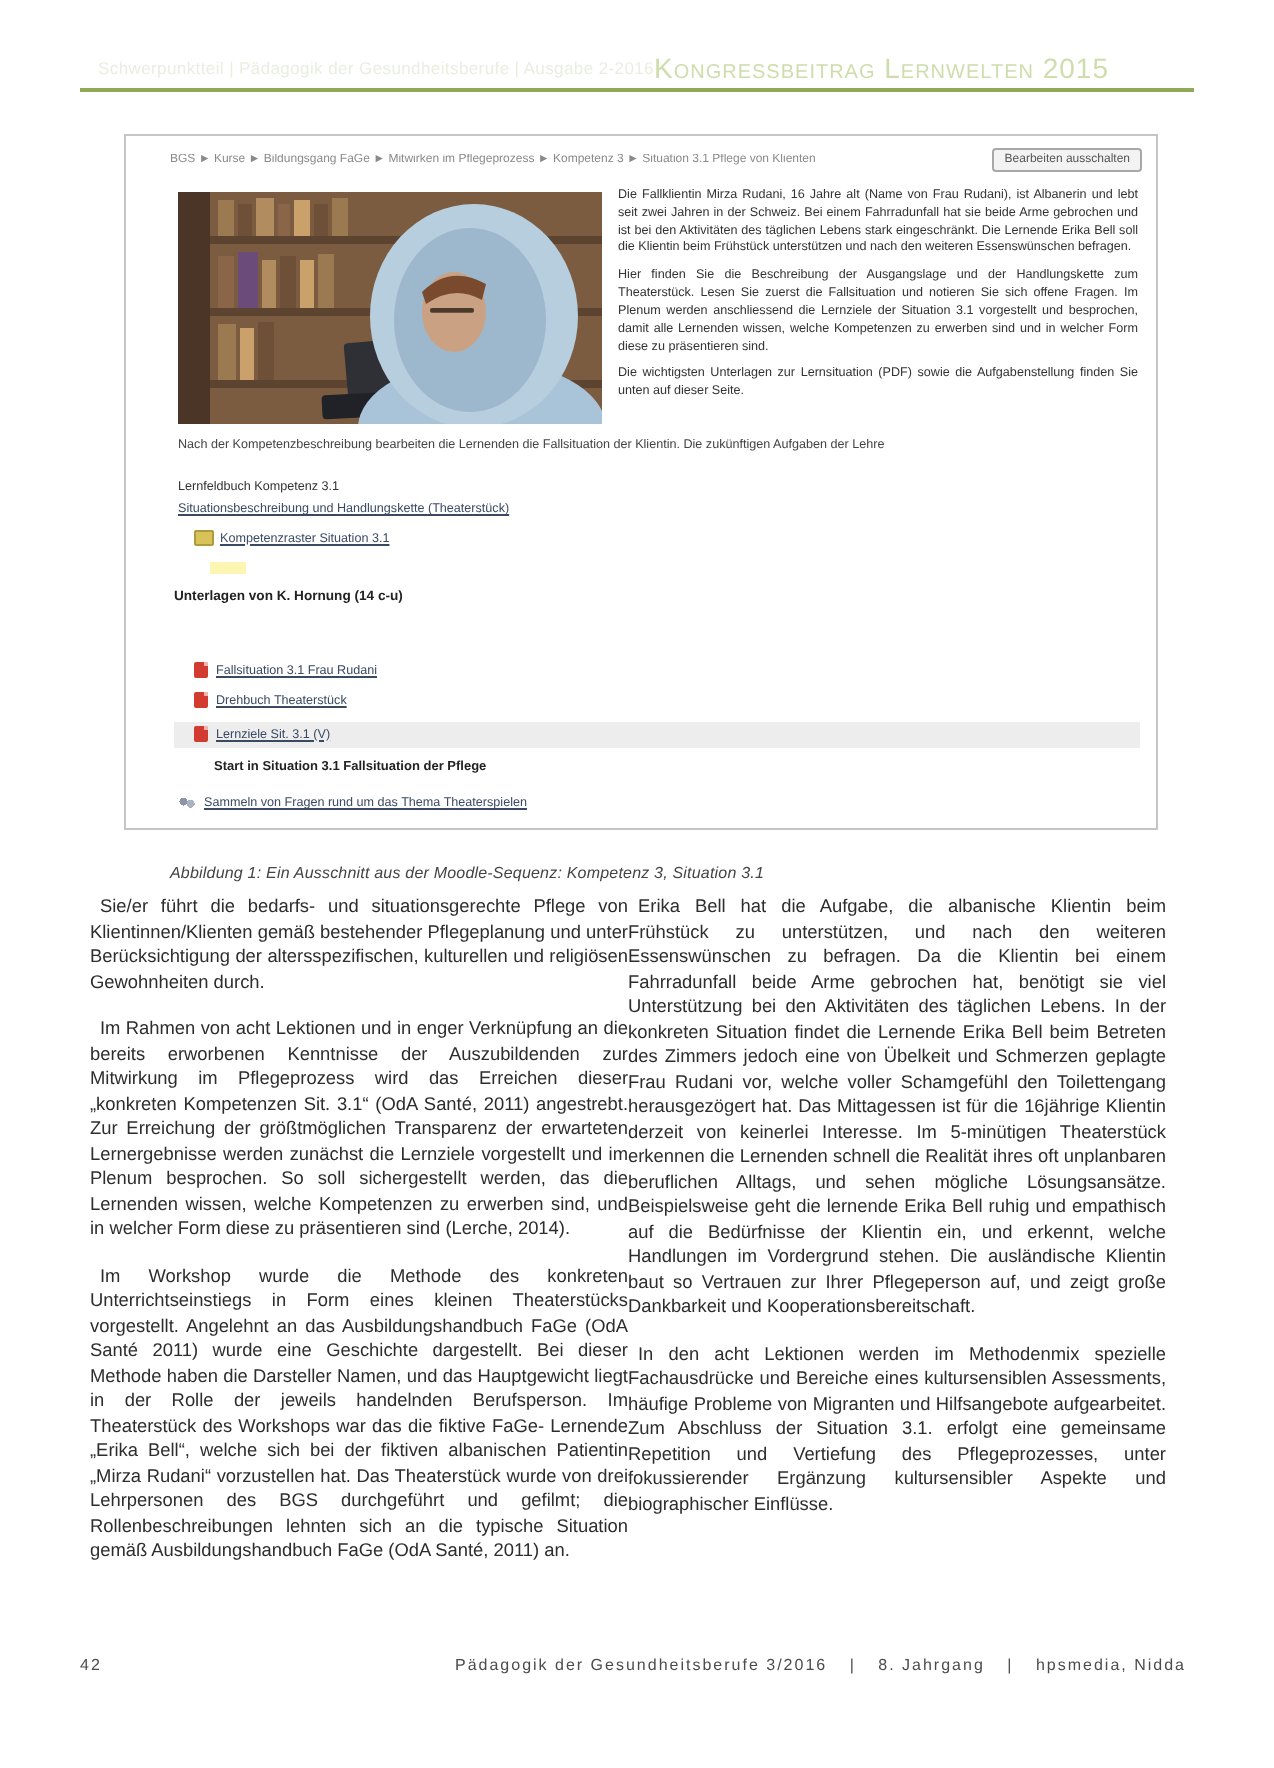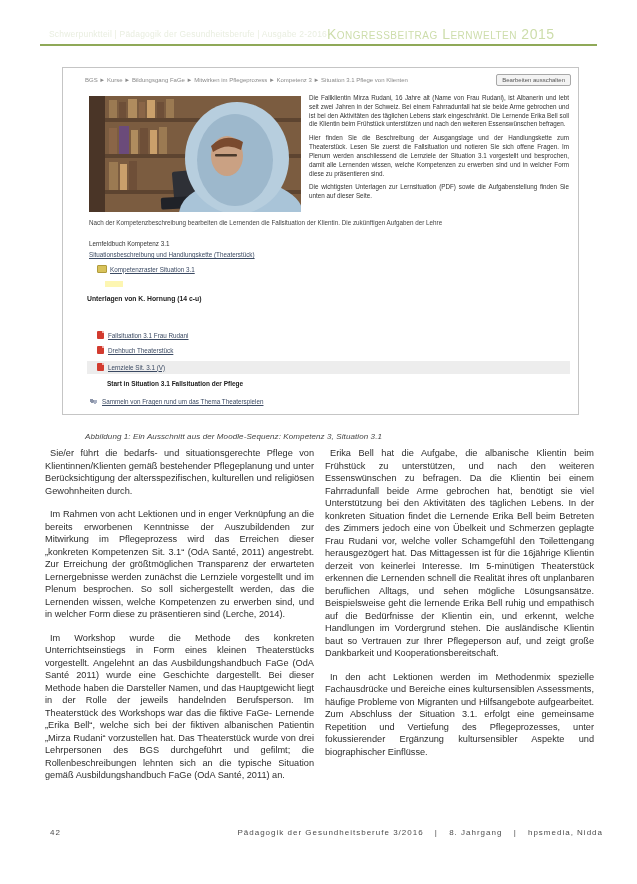--- a/index.html
+++ b/index.html
@@ -45,30 +45,30 @@
   .forum-row{position:absolute;left:26px;top:330px;display:flex;align-items:center;gap:4px;
     font-size:6.3px;}
   .forum-icon{width:9px;height:7px;display:inline-block;background:
     radial-gradient(circle at 30% 40%, #8a93a8 0 2px, transparent 2px),
     radial-gradient(circle at 70% 55%, #aab2c4 0 2px, transparent 2px);}
 
   .fig-caption{position:absolute;left:85px;top:432px;font-size:8px;font-style:italic;
     color:#444;letter-spacing:0.1px;}
 
   
-  .columns{position:absolute;left:45px;top:447px;width:549px;display:flex;gap:11px;}
+  .columns{position:absolute;left:45px;top:447px;width:549px;display:flex;}
   .col{width:269px;font-size:9.2px;line-height:1.36;text-align:justify;color:#2d2d2d;}
   .col p{margin:0 0 11px 0;text-indent:5px;}
   .col-heading{font-size:13px;font-weight:normal;font-variant:small-caps;
     letter-spacing:0.4px;color:#3c3c3c;margin:0 0 9px 0;}
 
   
   .footer{position:absolute;left:40px;top:828px;width:557px;display:flex;
     justify-content:space-between;align-items:baseline;font-size:8px;
-    letter-spacing:1px;color:#4c4c4c;margin-left:10px;}
+    letter-spacing:1px;color:#4c4c4c;}
   .footer-journal span{margin:0 4px;}
 </style>
 </head>
 <body>
 
 <div class="page">
 
   <div class="header-bar">
     <span class="header-left">Schwerpunktteil | Pädagogik der Gesundheitsberufe | Ausgabe 2-2016</span>
     <span class="header-right">Kongressbeitrag Lernwelten 2015</span>

